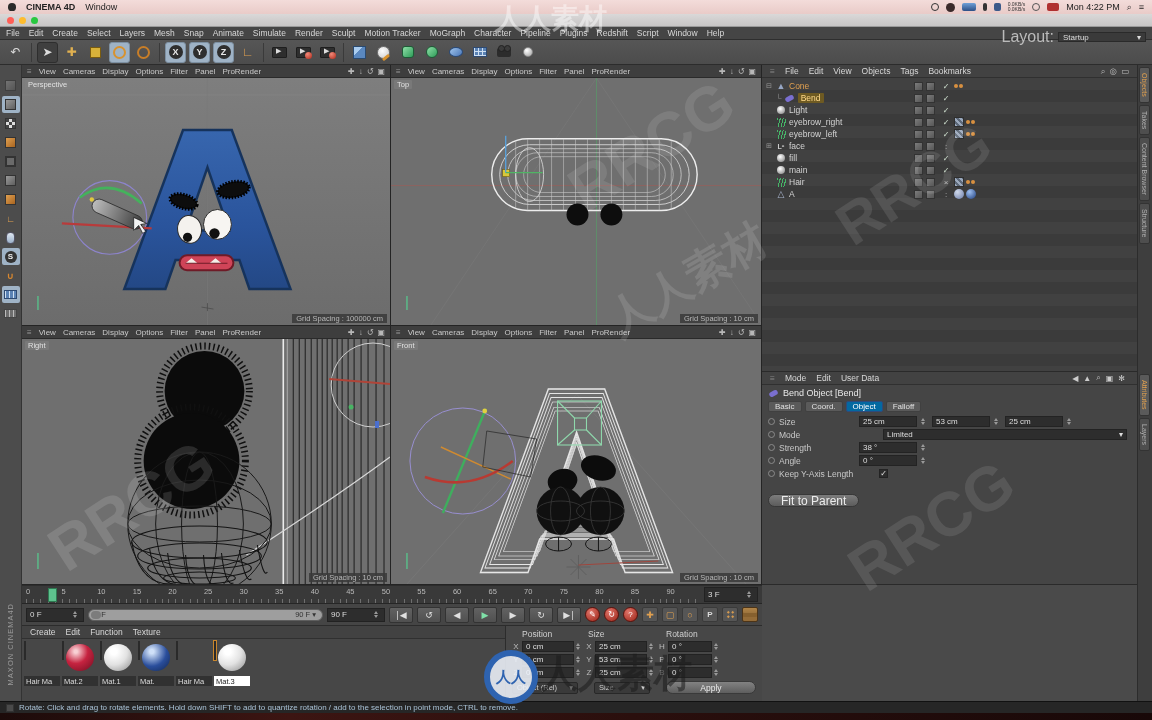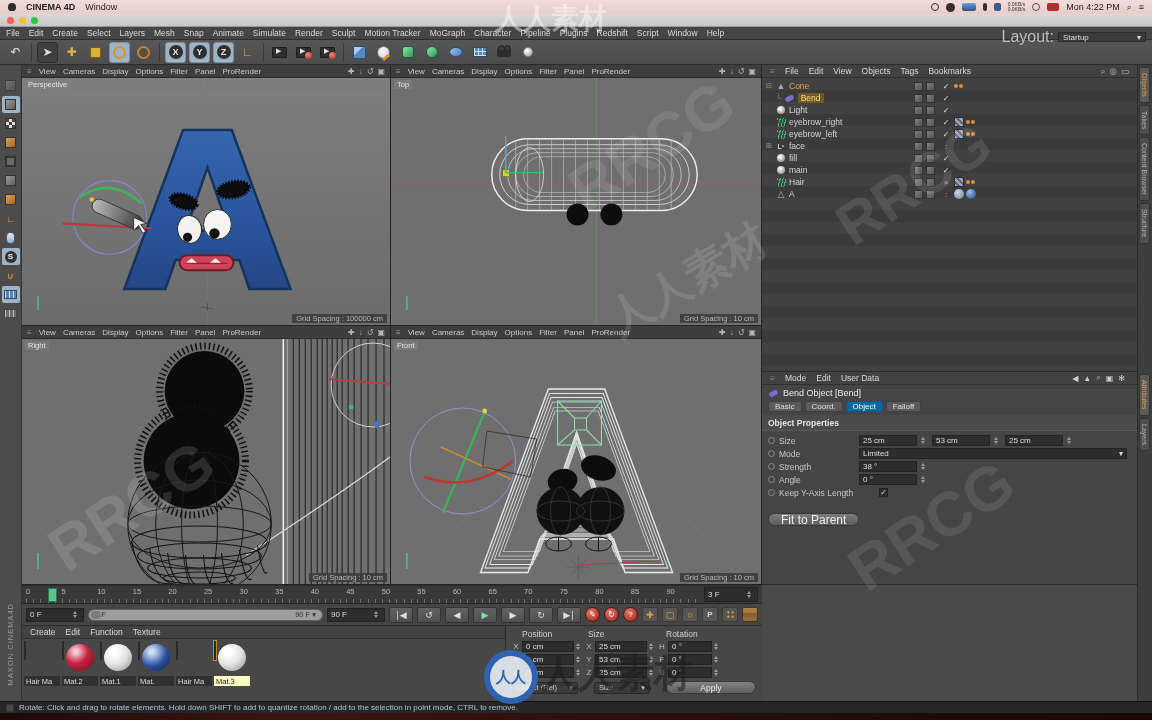--- a/index.html
+++ b/index.html
@@ -130,21 +130,21 @@
   .mthumb { width:36px; height:33px; border:1px solid #2a2a2a; }
   .mthumb.hair1 { background:repeating-linear-gradient(55deg,#8da0b4 0 3px,#5a6a7c 3px 6px); }
   .mthumb.hair2 { background:repeating-linear-gradient(55deg,#7d94b4 0 3px,#4a5a74 3px 6px); }
   .mthumb.sphere { background:#3c3c3c; position:relative; }
   .mthumb.sphere::before { content:''; position:absolute; left:3px; top:2px; width:28px; height:27px; border-radius:50%; }
   .mthumb.red::before { background:radial-gradient(circle at 35% 28%,#f8d0d4 6%,#c62340 45%,#6e0e20); }
   .mthumb.white::before { background:radial-gradient(circle at 35% 28%,#ffffff 12%,#e2e2e2 50%,#8a8a8a); }
   .mthumb.blue::before { background:radial-gradient(circle at 35% 28%,#cfe0f8 8%,#2a4e9c 55%,#122650); }
   .mlbl { position:absolute; bottom:0; left:0; right:0; height:10px; background:rgba(42,42,42,.75); color:#ddd;
     font-size:7.5px; display:flex; align-items:center; padding:0 2px; overflow:hidden; white-space:nowrap;}
-  .mlbl.sel { background:#fef9c3; color:#1c1c1c; }
+  .mlbl.sel { background:#ffffff; color:#1c1c1c; }
 
   .coords { flex:1; background:#474747; border-top:1px solid #2c2c2c; padding:2px 6px 0 6px; font-size:8px; color:#ccc; }
   .chead { display:flex; height:12px; align-items:center; }
   .chead span { font-size:8.5px; color:#d0d0d0; }
   .chead .h1{width:76px;padding-left:10px}.chead .h2{width:72px}.chead .h3{padding-left:6px}
   .crow { display:flex; align-items:center; height:13px; gap:2px; }
   .ax { width:8px; text-align:center; color:#bbb; }
   .cf { width:52px; height:11px; background:#2d2d2d; border:1px solid #222; color:#ddd; display:flex;
     align-items:center; padding:0 3px; font-size:8px; }
   .cf.sm { width:44px; }
@@ -200,21 +200,21 @@
   .atab { background:#5a5a5a; border:1px solid #404040; border-radius:2px; height:11px; padding:0 6px;
     font-size:8px; color:#e0e0e0; display:flex; align-items:center; }
   .atab.active { background:#0369a1; border-color:#2e4a7c; color:#fff; }
   .asect { font-size:8.5px; font-weight:bold; color:#e4e4e4; padding:3px 6px 2px 6px; border-bottom:1px solid #5a5a5a; margin-bottom:3px; background:#4b4b4b;}
   .arow { display:flex; align-items:center; min-height:13px; gap:4px; padding-left:6px; font-size:8.5px; color:#c8c8c8; }
   .ko { width:7px; height:7px; border-radius:50%; border:1px solid #8a8a8a; flex:0 0 7px; }
   .akey { width:76px; flex:0 0 76px; }
   .f { background:#2d2d2d; border:1px solid #232323; color:#ddd; height:11px; display:flex; align-items:center;
     padding:0 3px; font-size:8px; }
   .f.w58 { width:58px; }
-  .f.grow { flex:1; margin-right:10px; justify-content:space-between; }
+  .f.grow { flex:1; margin-right:10px; justify-content:space-between;margin-left:24px; }
   .chk { width:9px; height:9px; background:#2d2d2d; border:1px solid #232323; color:#e0e0e0; font-size:8px;
     display:flex; align-items:center; justify-content:center; }
   .fitbtn { margin:6px 0 0 6px; width:max-content; }
   .pillbtn { height:13px; border-radius:7px; background:linear-gradient(#7c7c7c,#5c5c5c); border:1px solid #383838;
     color:#ececec; font-size:12px; display:flex; align-items:center; padding:0 12px;margin-top:8px; }
   .amright { margin-left:auto; display:flex; gap:5px; align-items:center; color:#ccc; padding-right:4px; font-size:8px;}
 
   .rempty { flex:1; background:#4a4a4a; }
   .sidetabs { width:15px; background:#3e3e3e; border-left:1px solid #2c2c2c; position:relative; }
   .stab { writing-mode:vertical-rl; font-size:7px; color:#b0b0b0; background:#4e4e4e; border:1px solid #333;
@@ -1058,21 +1058,20 @@
                 <i></i>
               </span>
             <span>Bend Object [Bend]</span>
           </div>
           <div class="atabs">
             <span class="atab">Basic</span>
             <span class="atab">Coord.</span>
             <span class="atab active">Object</span>
             <span class="atab">Falloff</span>
           </div>
-          <div class="asect">Object Properties</div>
           <div class="arow">
             <span class="ko"></span>
             <span class="akey">Size</span>
             <span class="f w58">25 cm</span>
               <span class="stp">
                 <i class="up"></i>
                 <i class="dn"></i>
               </span>
             <span class="f w58">53 cm</span>
               <span class="stp">

